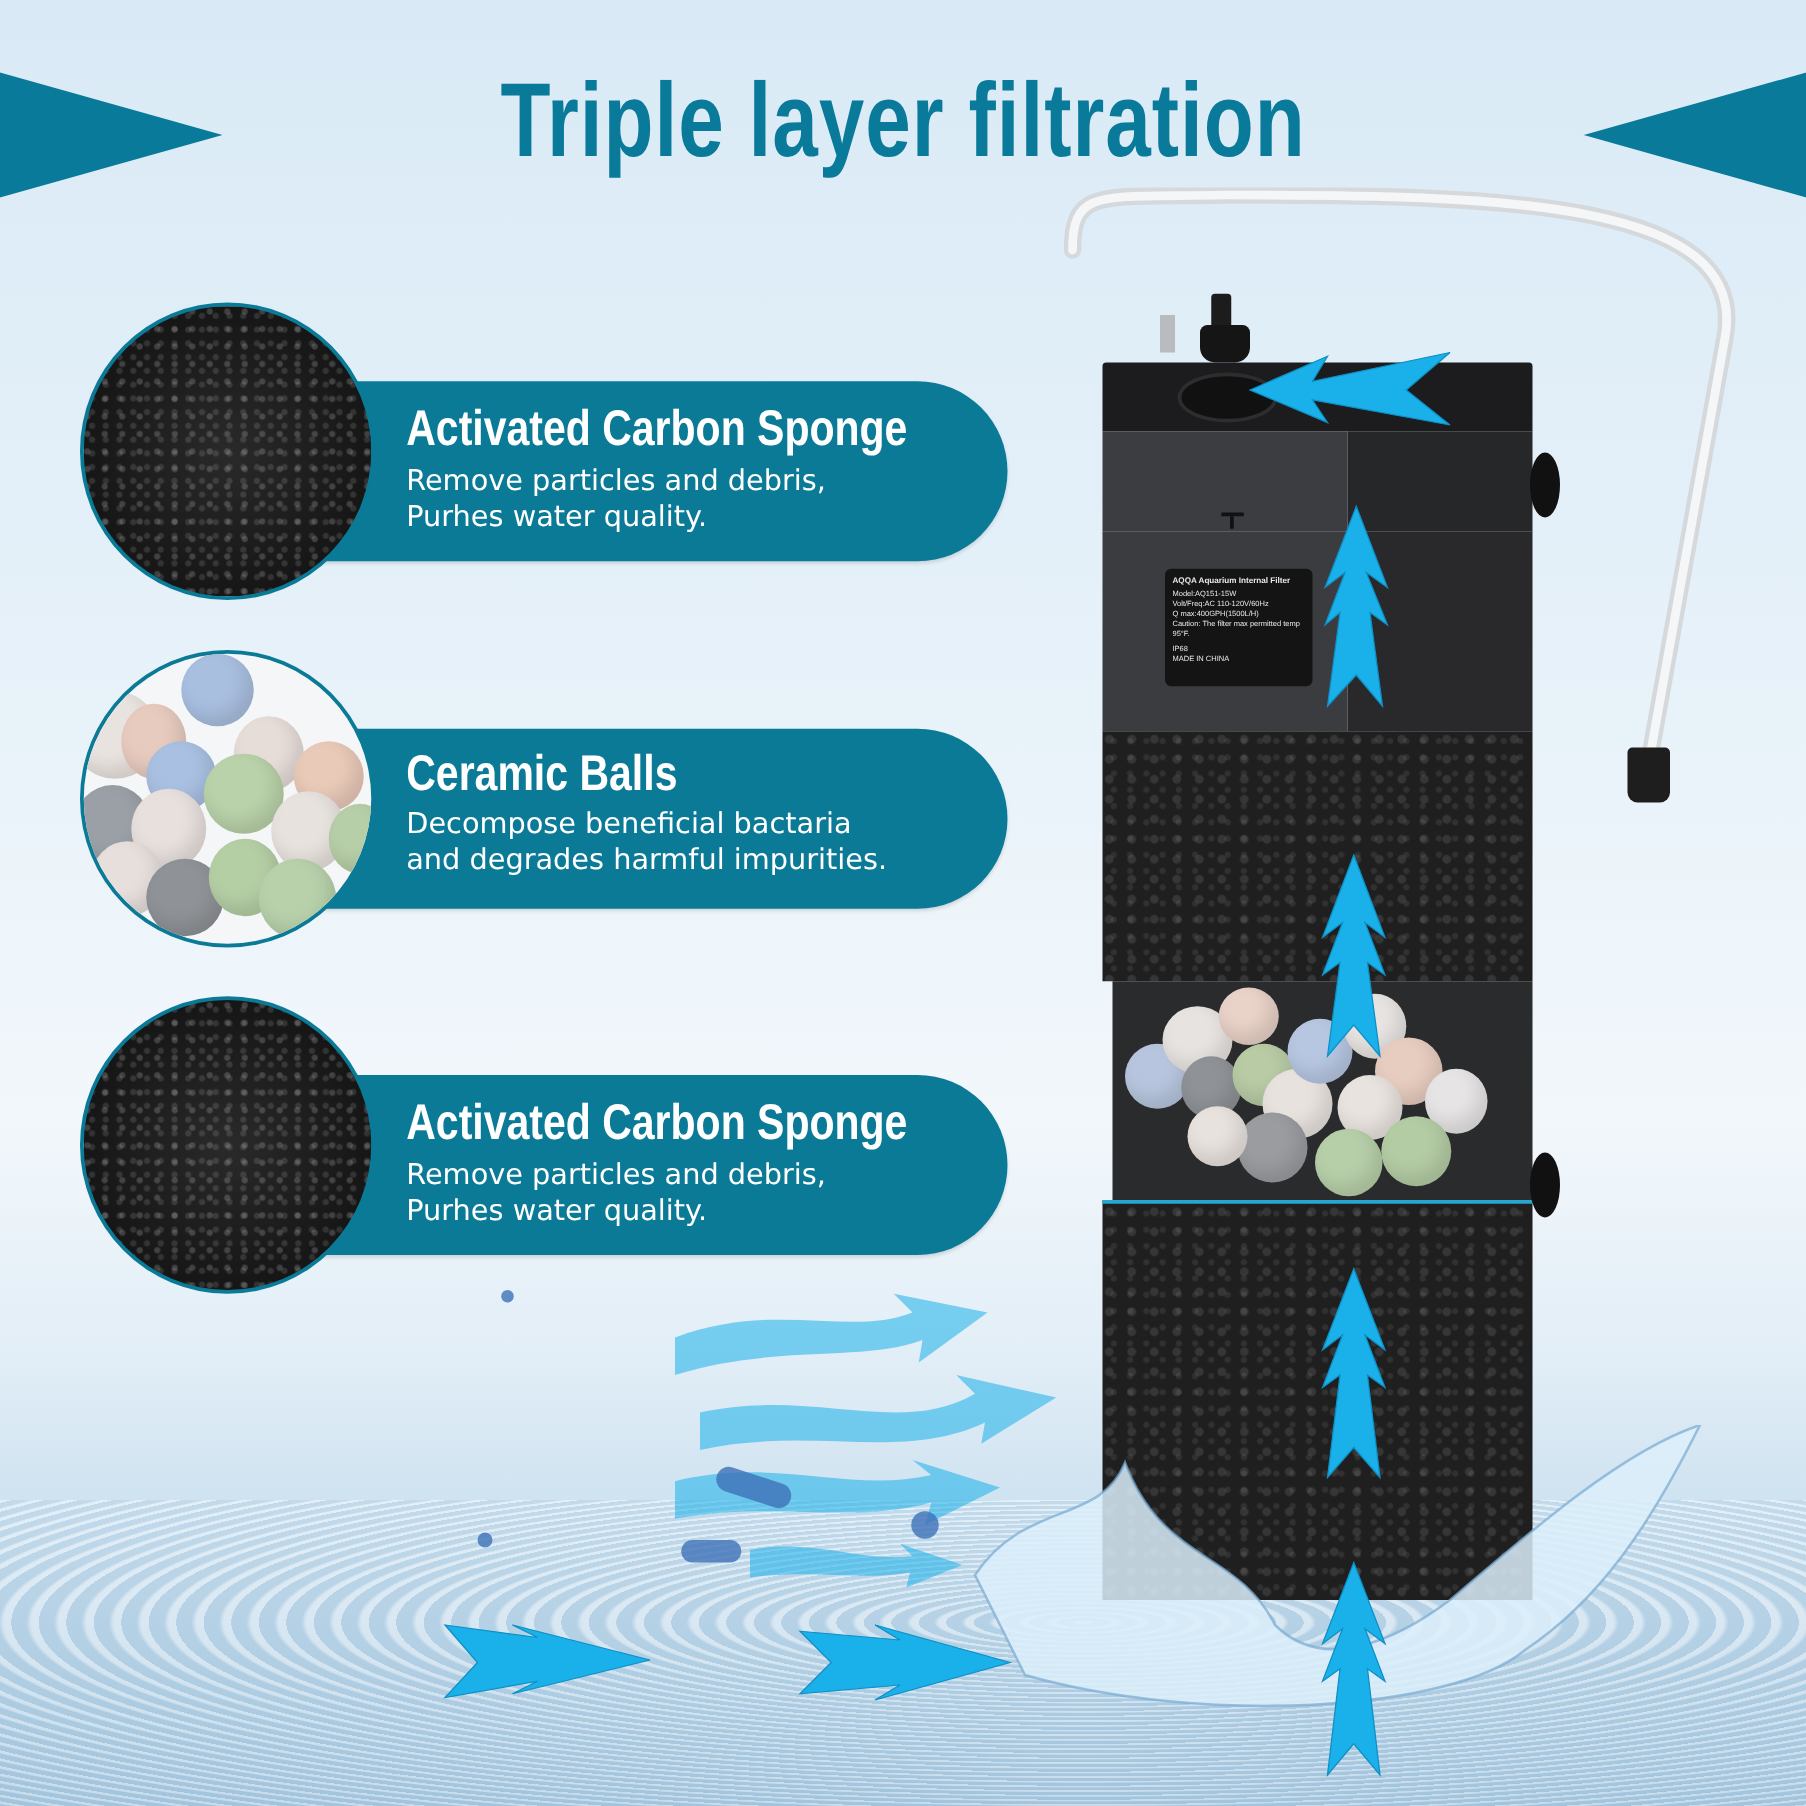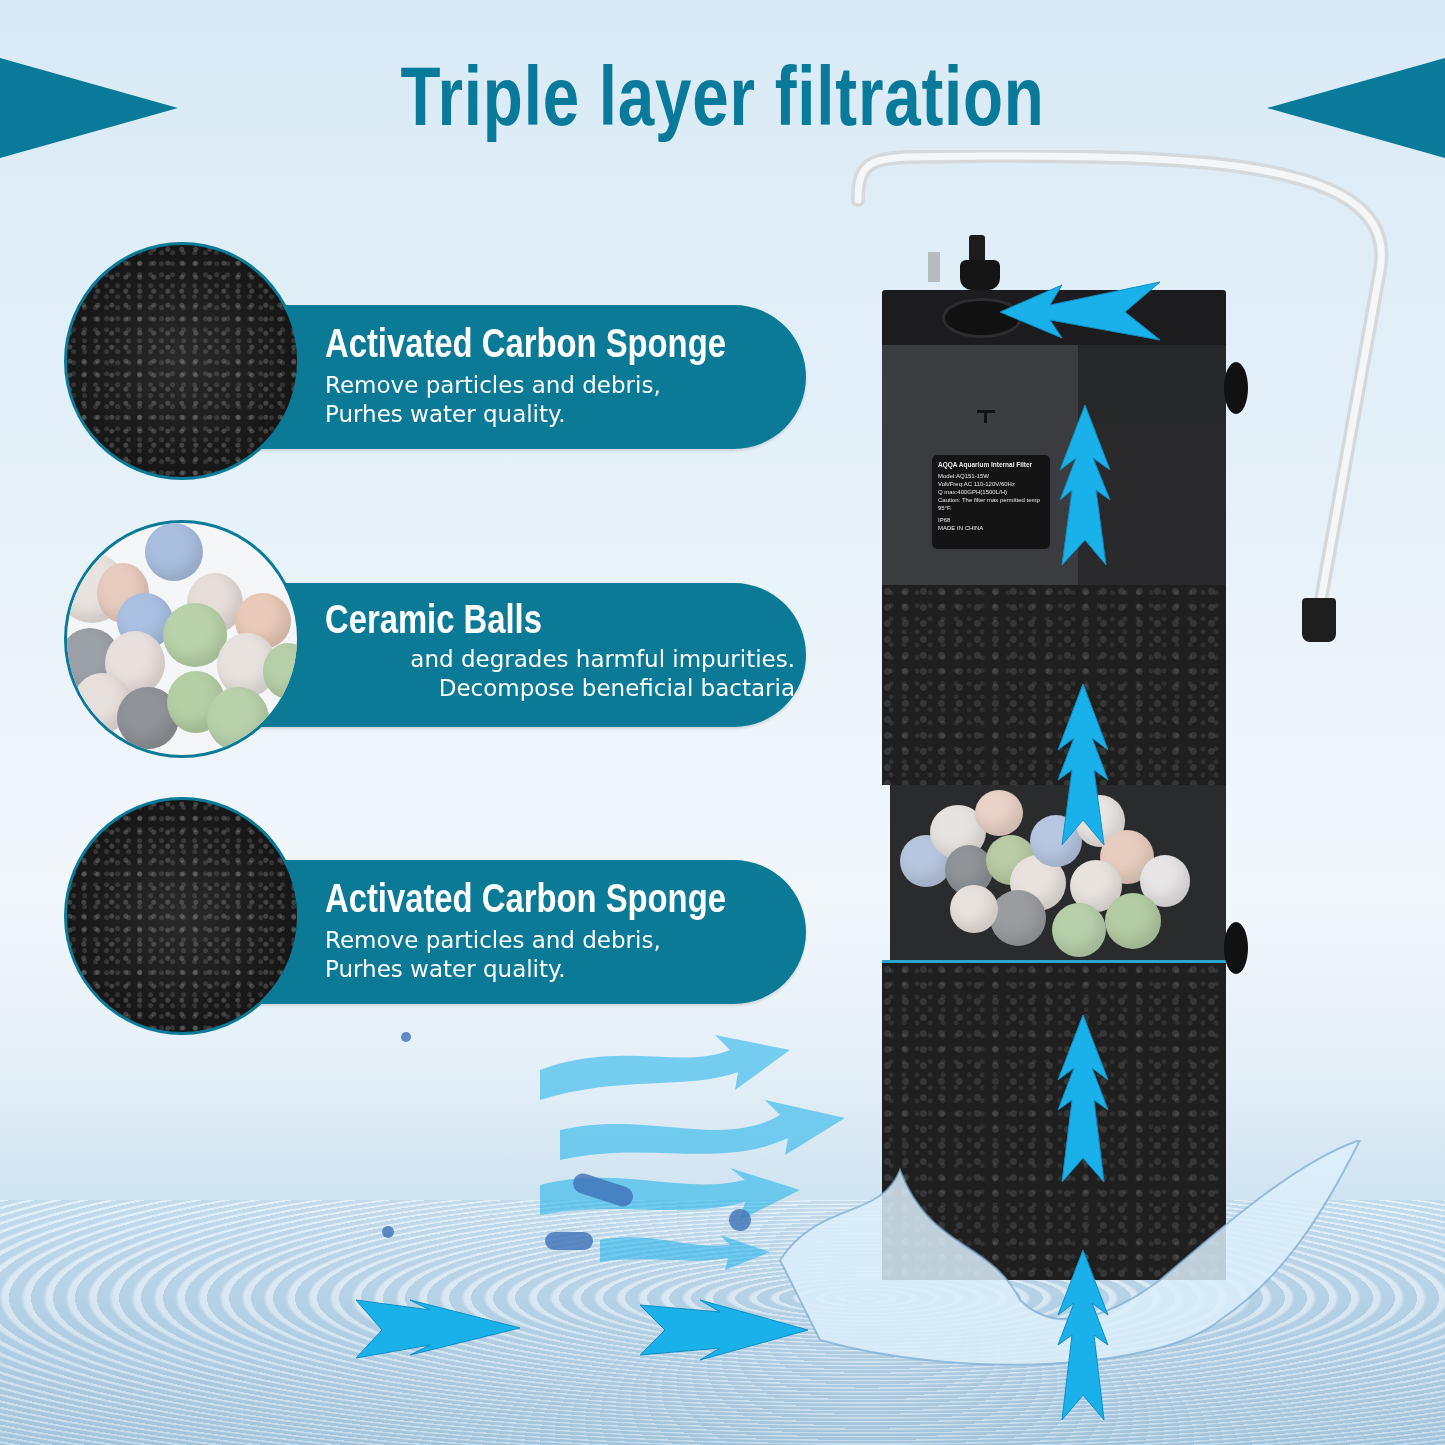--- a/index.html
+++ b/index.html
@@ -107,25 +107,25 @@
 
 <div class="pill" style="top:305px;">
   <div class="pill-title">Activated Carbon Sponge</div>
   <div class="pill-desc">
     <div>Remove particles and debris,</div>
     <div>Purhes water quality.</div>
   </div>
 </div>
 <div class="circle sponge" style="top:242px;"></div>
 
-<div class="pill tight" style="top:583px;text-align:right;">
+<div class="pill tight" style="top:583px;">
   <div class="pill-title">Ceramic Balls</div>
   <div class="pill-desc">
+    <div>Decompose beneficial bactaria</div>
     <div>and degrades harmful impurities.</div>
-    <div>Decompose beneficial bactaria</div>
   </div>
 </div>
 <div class="circle balls" style="top:520px;">
   <div class="ball" style="left:-10px;top:30px;width:70px;height:70px;background:#e9e3df;"></div>
   <div class="ball" style="left:30px;top:40px;width:52px;height:60px;background:#e8cbbf;"></div>
   <div class="ball" style="left:78px;top:0px;width:58px;height:58px;background:#a9bfe0;"></div>
   <div class="ball" style="left:120px;top:50px;width:56px;height:60px;background:#e6dcd8;"></div>
   <div class="ball" style="left:168px;top:70px;width:56px;height:56px;background:#e9c9b8;"></div>
   <div class="ball" style="left:50px;top:70px;width:56px;height:56px;background:#a9c0e2;"></div>
   <div class="ball" style="left:96px;top:80px;width:64px;height:64px;background:#b9d2a9;"></div>

